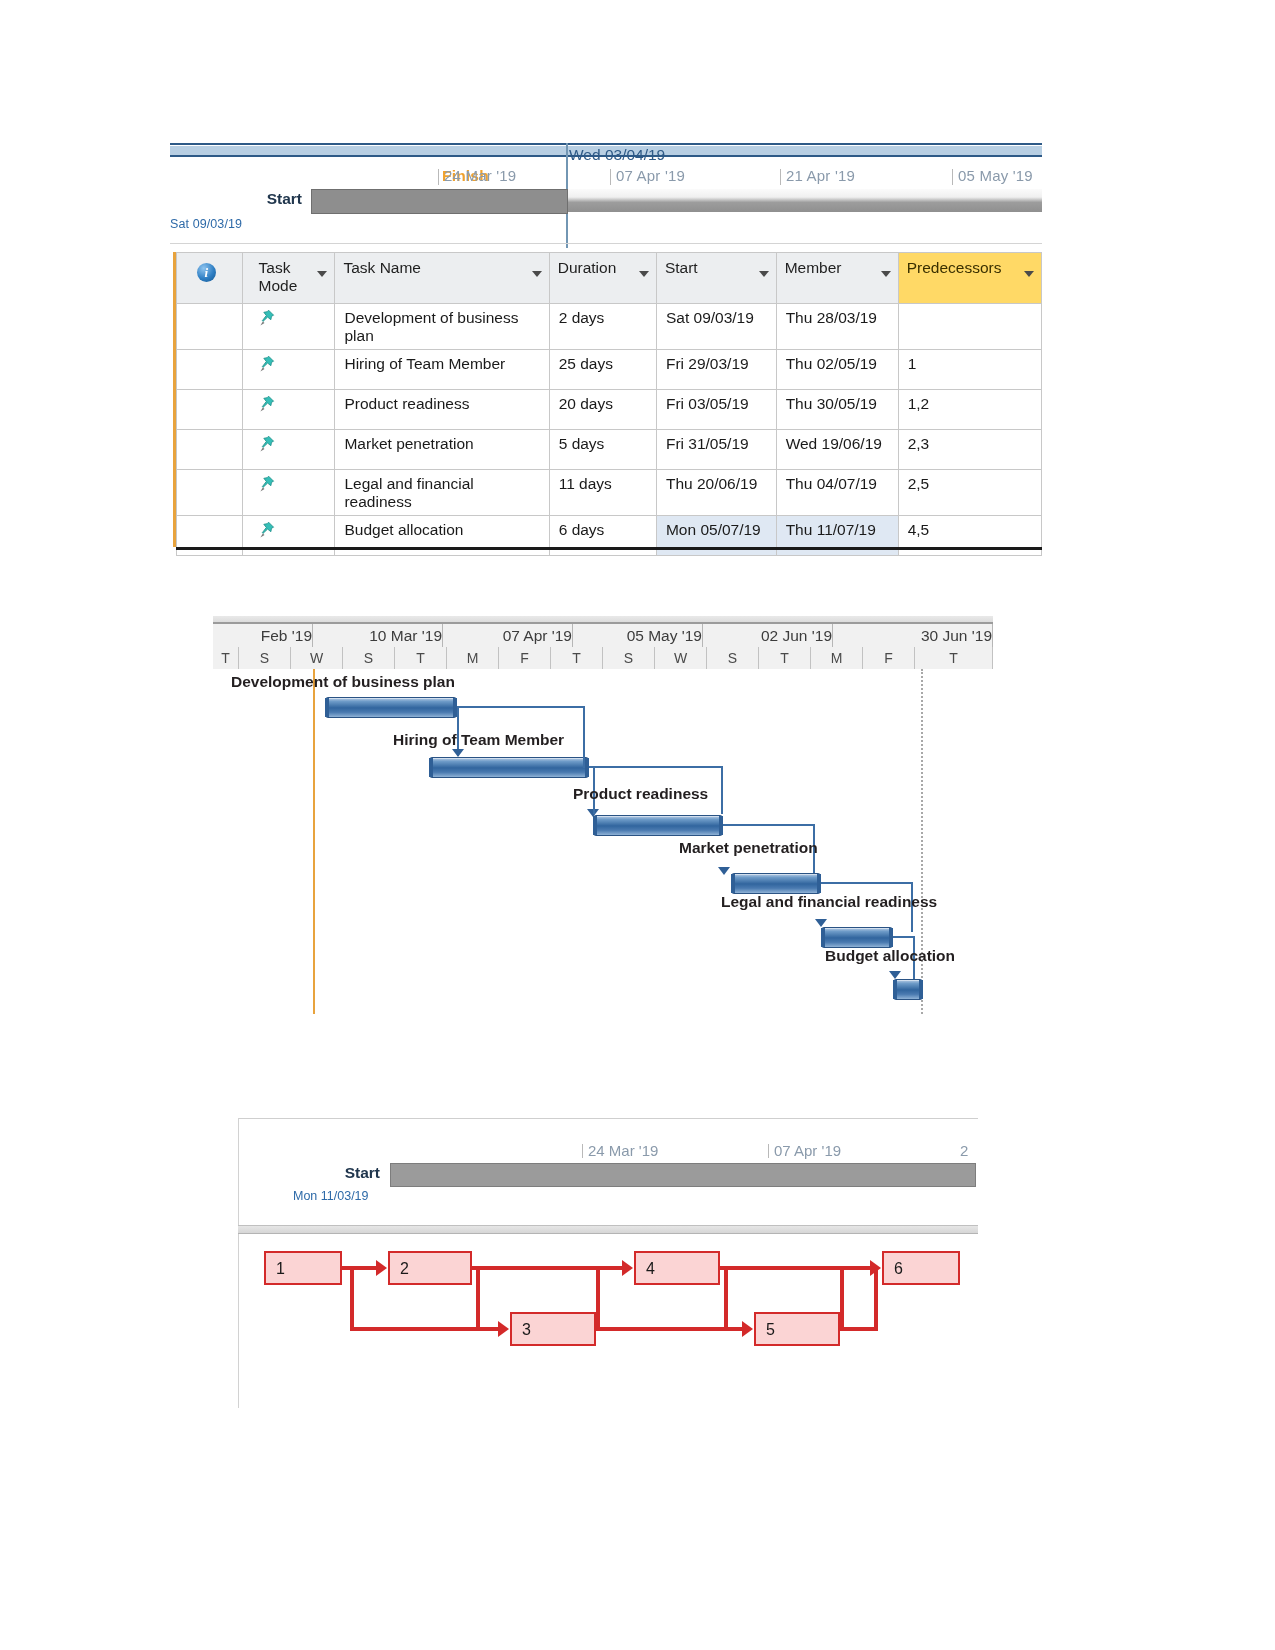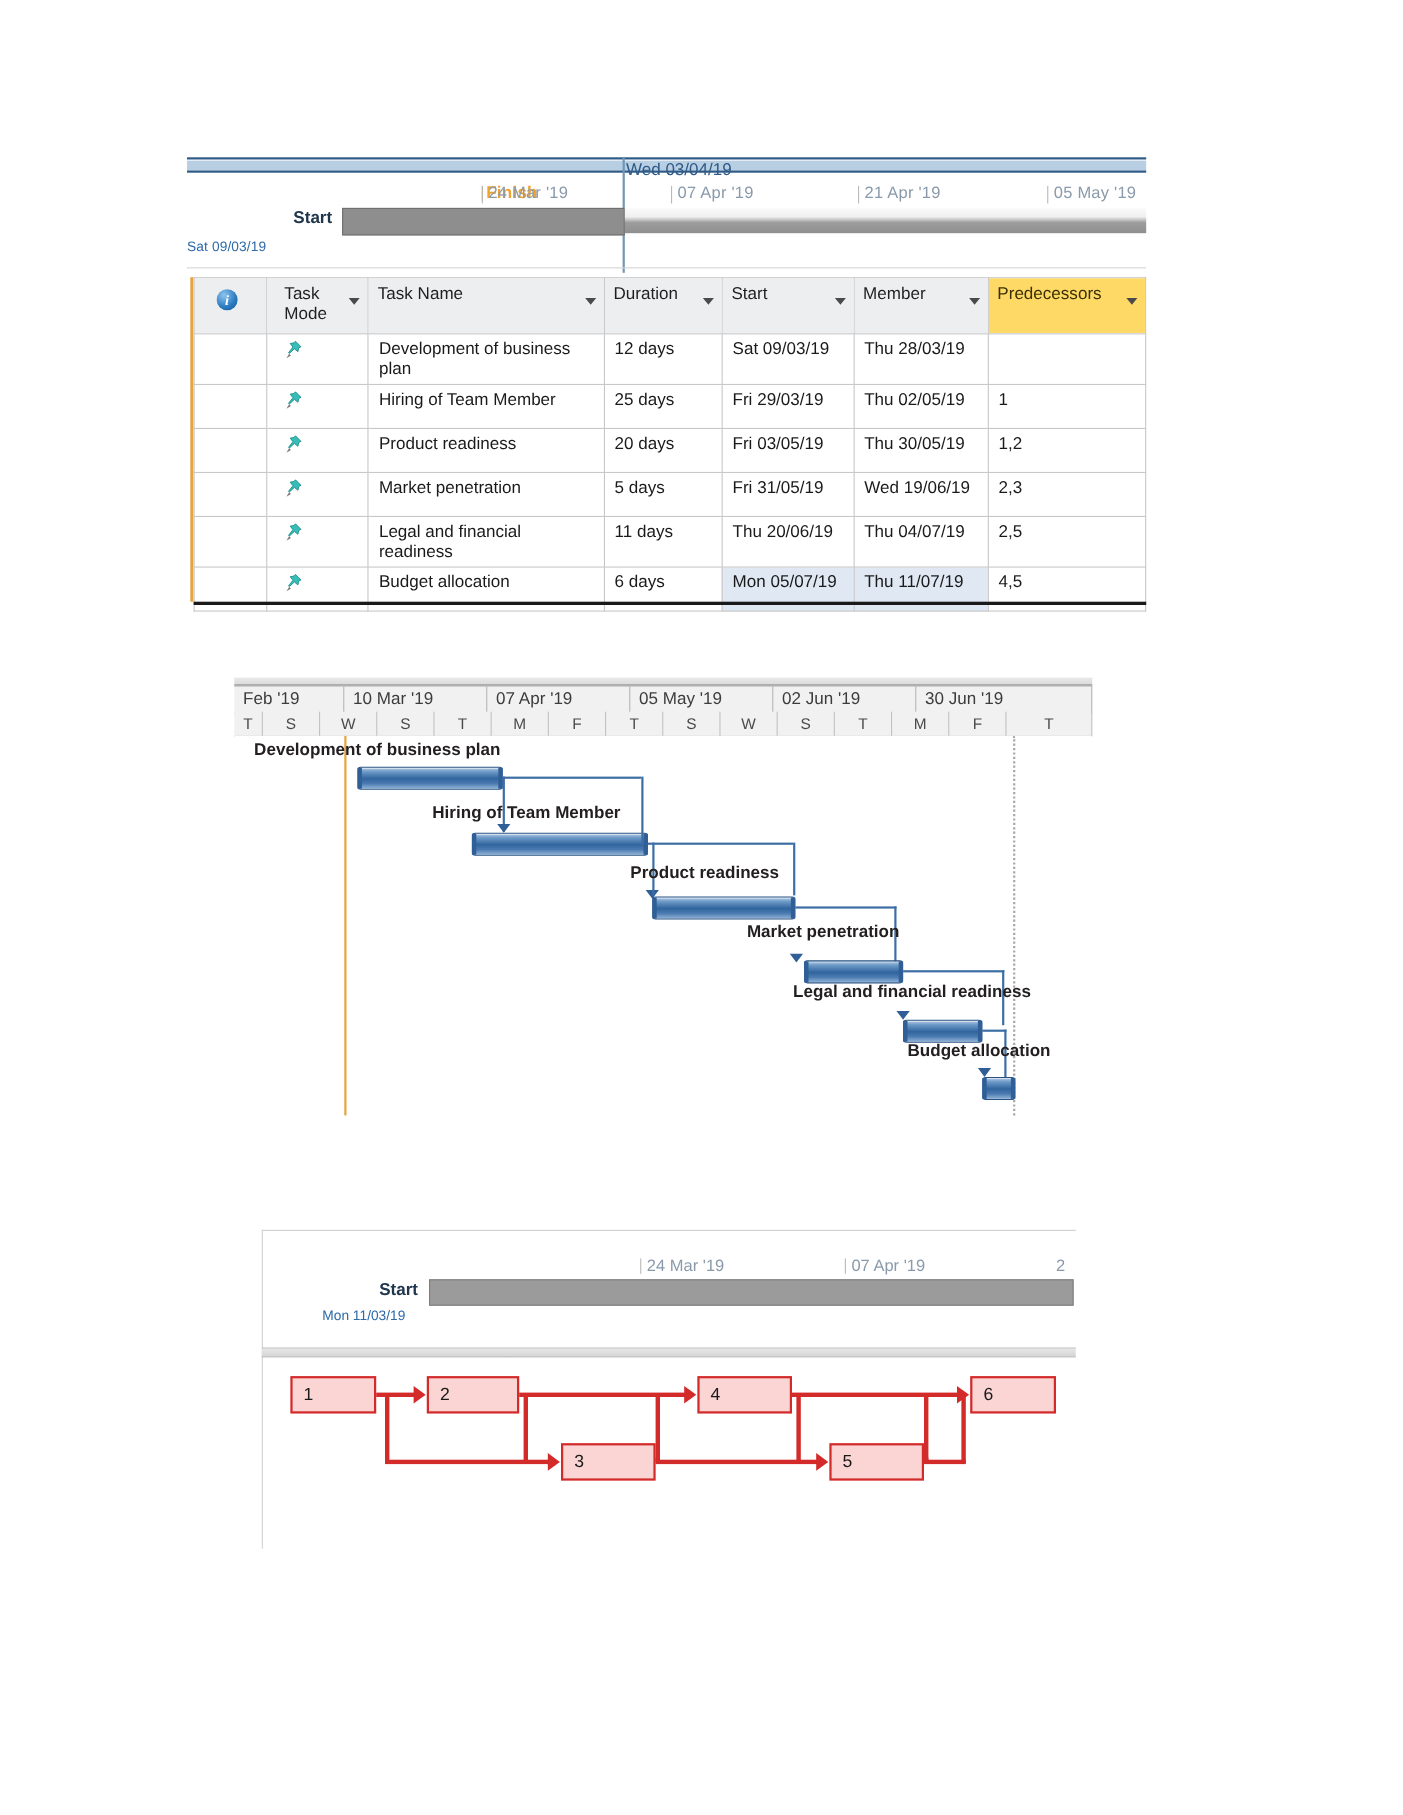--- a/index.html
+++ b/index.html
@@ -71,21 +71,21 @@
 
   
   .gantt{position:absolute;left:213px;top:616px;width:780px;height:410px;}
   .g-topstrip{position:absolute;left:0;top:0;width:780px;height:6px;
       background:linear-gradient(to bottom,#e9e9e9,#dcdcdc);border-bottom:1px solid #9b9b9b;}
   .g-hdr-months{position:absolute;left:0;top:7px;width:780px;height:24px;
       background:#f1f1f1;border-top:1px solid #9b9b9b;border-bottom:1px solid #b6b6b6;}
   .g-hdr-days{position:absolute;left:0;top:31px;width:780px;height:22px;
       background:#f1f1f1;border-bottom:1px solid #9b9b9b;}
   .g-mcell{position:absolute;top:0;height:24px;line-height:24px;font-size:15.5px;color:#3c3c3c;
-      padding-left:8px;box-sizing:border-box;border-right:1px solid #b6b6b6;white-space:nowrap;}
+      padding-left:8px;box-sizing:border-box;border-right:1px solid #b6b6b6;white-space:nowrap;text-align:right;}
   .g-dcell{position:absolute;top:0;height:22px;line-height:22px;font-size:14px;color:#4a4a4a;
       text-align:center;box-sizing:border-box;border-right:1px solid #c2c2c2;}
   .g-body{position:absolute;left:0;top:53px;width:780px;height:357px;background:#fff;}
   .g-todayline{position:absolute;left:100px;top:0;width:2px;height:345px;background:#e8a33d;}
   .g-dotline{position:absolute;left:708px;top:0;width:0;height:345px;border-left:2px dotted #a8a8a8;}
 
   .bar{position:absolute;height:19px;border-radius:3px;
       background:linear-gradient(to bottom,#b7cce4 0%,#6e9bc8 18%,#31659e 52%,#4a7ab0 75%,#8fb2d6 100%);
       border:1px solid #2a5384;box-shadow:inset 0 1px 0 rgba(255,255,255,.45);}
   .bar-cap{position:absolute;top:0;width:4px;height:19px;background:#2f5f96;}
@@ -184,21 +184,21 @@
     <tbody>
       <tr class="row-tall">
         <td class="col-ind"></td>
         <td class="col-mode">
           <span class="pin"><svg width="16" height="18" viewBox="0 0 16 18">
                 <path d="M9.6 1.2l5 5-2.1 1.1-.6 3.4-3.3-2.6L4 12.4l-.7-.7 4-5.2L4.8 3.3l3.4-.6z" fill="#35bfb8" stroke="#1c8d87" stroke-width=".8"></path>
                 <path d="M3.8 12.6L1.4 16.6l4.1-2.5z" fill="#7a7a7a"></path>
               </svg></span>
         </td>
         <td class="col-name">Development of business plan</td>
-        <td class="col-dur">12 days</td>
+        <td class="col-dur">2 days</td>
         <td class="col-start">Sat 09/03/19</td>
         <td class="col-finish">Thu 28/03/19</td>
         <td class="col-pred"></td>
       </tr>
       <tr>
         <td class="col-ind"></td>
         <td class="col-mode">
           <span class="pin"><svg width="16" height="18" viewBox="0 0 16 18">
                 <path d="M9.6 1.2l5 5-2.1 1.1-.6 3.4-3.3-2.6L4 12.4l-.7-.7 4-5.2L4.8 3.3l3.4-.6z" fill="#35bfb8" stroke="#1c8d87" stroke-width=".8"></path>
                 <path d="M3.8 12.6L1.4 16.6l4.1-2.5z" fill="#7a7a7a"></path>

